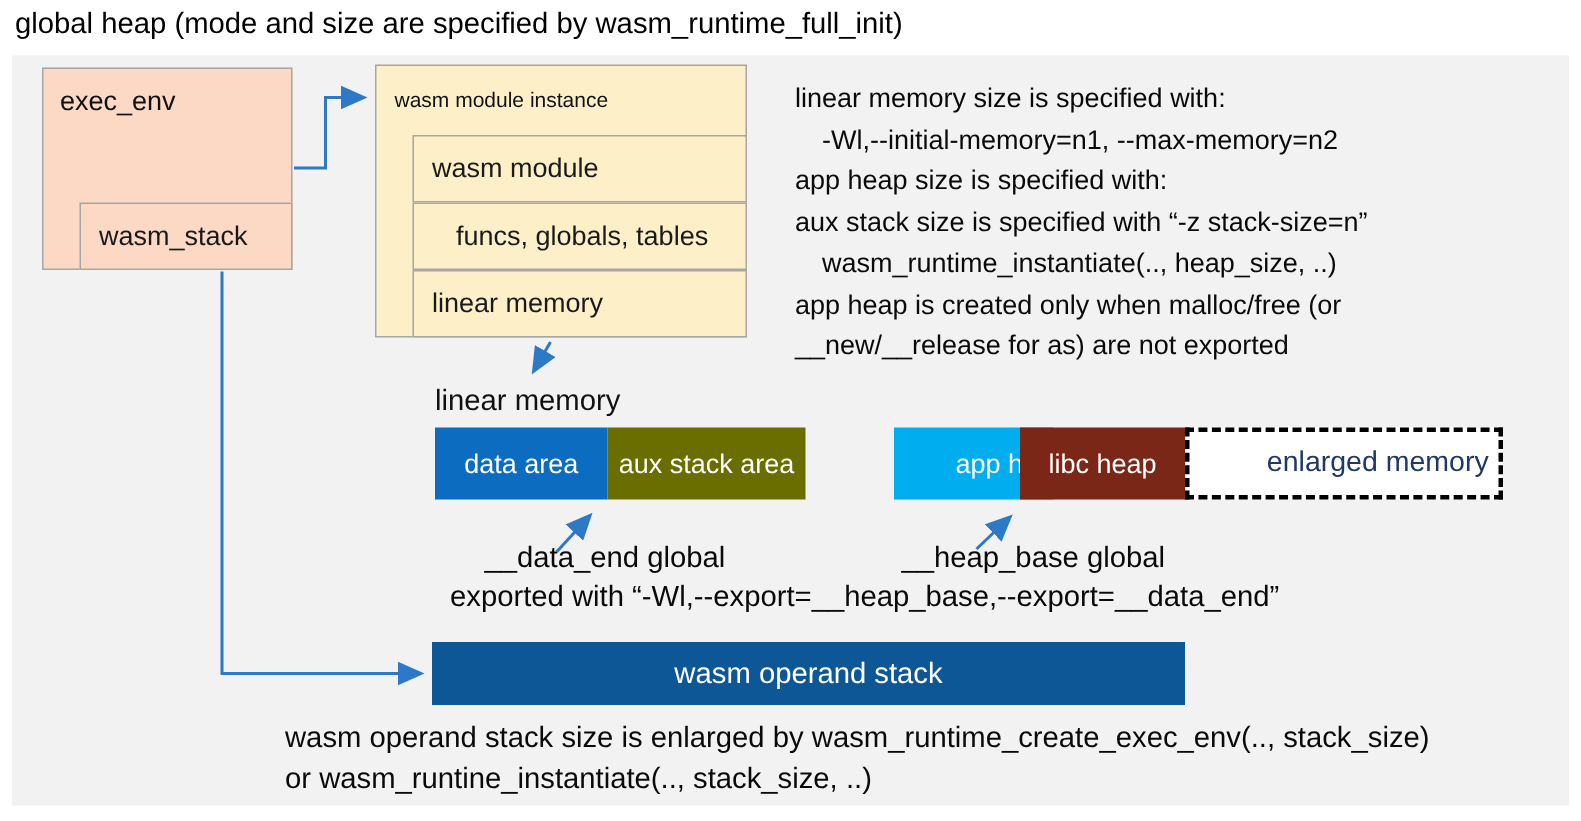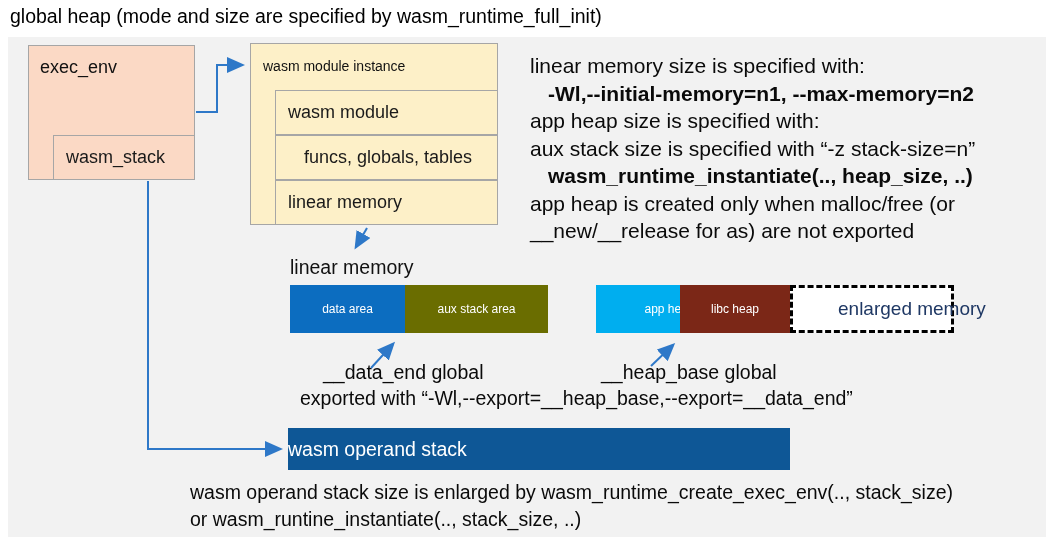--- a/index.html
+++ b/index.html
@@ -15,39 +15,39 @@
   .exec-header{left:40px;top:45px;height:45px;line-height:45px;font-size:18px;}
   .exec-row-0{left:53px;top:90px;width:142px;height:45px;line-height:43px;padding-left:12px;}
   .exec-row-1{left:53px;top:135px;width:142px;height:45px;line-height:43px;padding-left:12px;}
   .mi-outer{left:250px;top:43px;width:248px;height:182px;}
   .mi-header{left:263px;top:43px;height:46px;line-height:46px;font-size:14px;}
   .mi-row-0{left:275px;top:90px;width:223px;height:45px;line-height:43px;padding-left:12px;}
   .mi-row-1{left:275px;top:135px;width:223px;height:45px;line-height:43px;padding-left:28px;}
   .mi-row-2{left:275px;top:180px;width:223px;height:45px;line-height:43px;padding-left:12px;}
 
   
-  .notes{left:530px;top:52px;font-size:21px;line-height:27.5px;color:#0a0a0a;white-space:nowrap;}
-  .notes .indent{padding-left:18px;font-weight:bold;}
+  .notes{left:530px;top:52px;font-size:18px;line-height:27.5px;color:#0a0a0a;white-space:nowrap;}
+  .notes .indent{padding-left:18px;}
 
   
   .lin-label{left:290px;top:256px;font-size:19.5px;}
   .seg{position:absolute;top:285px;height:48px;line-height:48px;text-align:center;
-       font-size:12px;box-sizing:border-box;white-space:nowrap;}
+       font-size:18px;box-sizing:border-box;white-space:nowrap;}
   .seg-0{left:290px;width:115px;}
-  .seg-1{left:405px;width:143px;text-align:center;}
+  .seg-1{left:405px;width:132px;text-align:center;}
   .seg-2{left:596px;width:106px;padding-left:41px;}
   .seg-3{left:680px;width:110px;}
-  .seg-4{left:790px;width:164px;border:3px dashed #000;line-height:42px;font-size:19px;padding-left:45px;}
+  .seg-4{left:790px;width:212px;border:3px dashed #000;line-height:42px;font-size:19px;padding-left:45px;}
 
   .ann{font-size:19.5px;color:#0a0a0a;white-space:nowrap;}
   .ann-dataend{left:323px;top:361px;}
   .ann-heapbase{left:601px;top:361px;}
   .ann-exported{left:300px;top:387px;}
 
-  .opstack{left:288px;top:428px;width:502px;height:42px;line-height:42px;text-align:left;
+  .opstack{left:288px;top:428px;width:502px;height:42px;line-height:42px;text-align:center;
            color:#fff;font-size:19.5px;}
   .bottom-notes{left:190px;top:479px;font-size:19.5px;line-height:26.5px;color:#0a0a0a;white-space:nowrap;}
 
   svg.overlay{position:absolute;left:0;top:0;width:1054px;height:547px;pointer-events:none;}
 </style>
 </head>
 <body>
 
 <div class="canvas">
 

